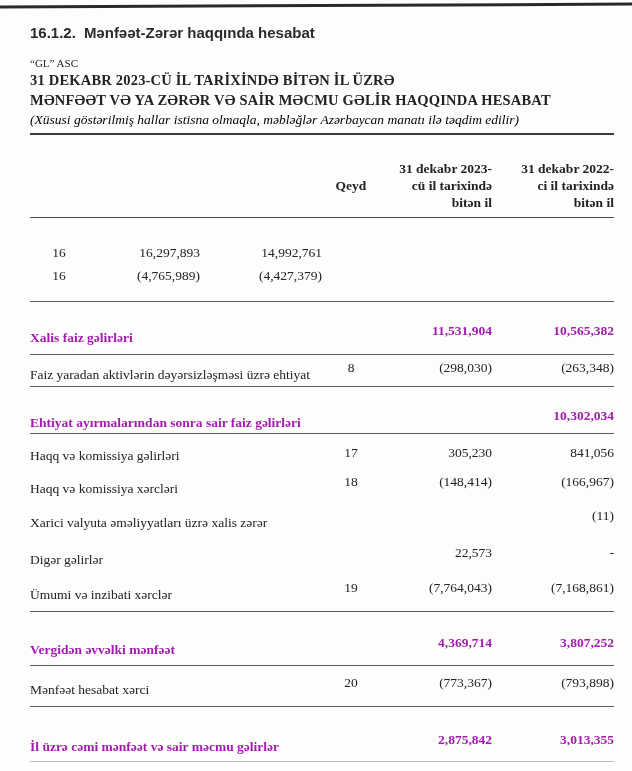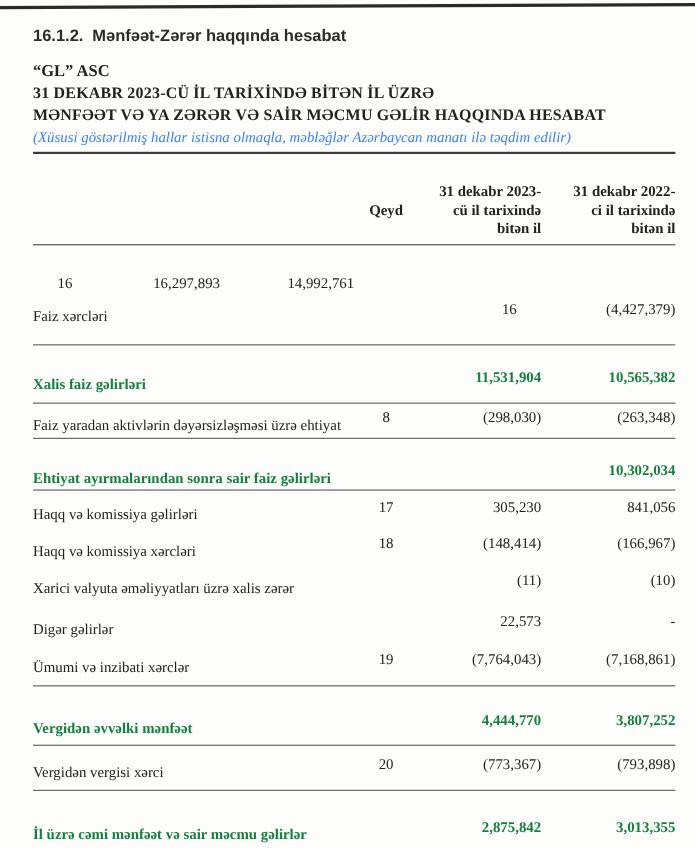--- a/index.html
+++ b/index.html
@@ -24,27 +24,27 @@
 
   .section-title {
     font-family: "Liberation Sans", "DejaVu Sans", sans-serif;
     font-size: 15px;
     font-weight: bold;
     color: #2b2b2b;
     margin: 10px 0 16px 0;
   }
   .section-title .num { margin-right: 8px; }
 
-  .company      { font-size: 15px; font-weight: bold; margin: 0 0 3px 0; }
+  .company      { font-size: 11px; font-weight: normal; margin: 0 0 3px 0; }
   .period-line  { font-size: 14.5px; font-weight: bold; margin: 0 0 3px 0; letter-spacing: 0.2px; }
   .stmt-title   { font-size: 14.5px; font-weight: bold; margin: 0 0 3px 0; letter-spacing: 0.2px; }
   .currency-note {
     font-style: italic;
     font-size: 13.5px;
-    color: #3b82f6;
+    color: #000000;
     padding-bottom: 5px;
     border-bottom: 2px solid #3c3c3c;
   }
 
   .fintable { margin-top: 26px; font-size: 13.5px; }
   .thead {
     display: flex;
     align-items: flex-end;
     border-bottom: 1.5px solid #4a4a4a;
     padding-bottom: 5px;
@@ -54,31 +54,31 @@
   .label-col { flex: 1 1 auto; min-width: 0; }
   .note-col  { width: 58px;  text-align: center; flex: 0 0 auto; }
   .v1-col    { width: 112px; text-align: right;  flex: 0 0 auto; }
   .v2-col    { width: 122px; text-align: right;  flex: 0 0 auto; }
   .thead .note-col { padding-bottom: 17px; }
   .pre { white-space: pre-line; }
 
   .tbody { margin-top: 22px; }
   .row { display: flex; align-items: flex-start; line-height: 1.3; }
   .row .label { padding-top: 7px; padding-right: 6px; }
-  .row.emph { font-weight: bold; color: #15803d; }
+  .row.emph { font-weight: bold; color: #a21caf; }
   .row.b-dark  { border-bottom: 1.5px solid #5a5a5a; }
   .row.b-light { border-bottom: 1px solid #bdbdbd; }
 
   
   .r0  { padding-top: 4px; }
   .r1  { padding-top: 6px;  padding-bottom: 16px; }
   .r2  { margin-top: 20px;  padding-bottom: 8px; }
   .r3  { padding-top: 4px;  padding-bottom: 2px; }
   .r4  { margin-top: 20px;  padding-bottom: 2px; }
-  .r5  { padding-top: 6px; }
+  .r5  { padding-top: 6px; align-items: center; }
   .r6  { padding-top: 8px; }
   .r7  { padding-top: 10px; }
   .r8  { padding-top: 12px; }
   .r9  { padding-top: 10px; padding-bottom: 8px; }
   .r10 { margin-top: 22px;  padding-bottom: 6px; }
   .r11 { padding-top: 8px;  padding-bottom: 8px; }
   .r12 { margin-top: 24px;  padding-bottom: 5px; }
 </style>
 </head>
 <body>
@@ -107,22 +107,22 @@
 ci il tarixində
 bitən il</div>
       </div>
       <div class="tbody" id="tbody">
           <div class="row r0">
     <div class="note note-col">16</div>
     <div class="v1 v1-col">16,297,893</div>
     <div class="v2 v2-col">14,992,761</div>
   </div>
           <div class="row r1 b-dark">
-    <div class="label label-col">Faiz xərcləri</div>
     <div class="note note-col">16</div>
+    <div class="v1 v1-col">(4,765,989)</div>
     <div class="v2 v2-col">(4,427,379)</div>
   </div>
           <div class="row r2 emph b-dark">
     <div class="label label-col">Xalis faiz gəlirləri</div>
     <div class="note note-col"></div>
     <div class="v1 v1-col">11,531,904</div>
     <div class="v2 v2-col">10,565,382</div>
   </div>
           <div class="row r3 b-dark">
     <div class="label label-col">Faiz yaradan aktivlərin dəyərsizləşməsi üzrə ehtiyat</div>
@@ -144,42 +144,41 @@
           <div class="row r6">
     <div class="label label-col">Haqq və komissiya xərcləri</div>
     <div class="note note-col">18</div>
     <div class="v1 v1-col">(148,414)</div>
     <div class="v2 v2-col">(166,967)</div>
   </div>
           <div class="row r7">
     <div class="label label-col">Xarici valyuta əməliyyatları üzrə xalis zərər</div>
     <div class="note note-col"></div>
     <div class="v1 v1-col">(11)</div>
-    <div class="v2 v2-col">(10)</div>
   </div>
           <div class="row r8">
     <div class="label label-col">Digər gəlirlər</div>
     <div class="note note-col"></div>
     <div class="v1 v1-col">22,573</div>
     <div class="v2 v2-col">-</div>
   </div>
           <div class="row r9 b-dark">
     <div class="label label-col">Ümumi və inzibati xərclər</div>
     <div class="note note-col">19</div>
     <div class="v1 v1-col">(7,764,043)</div>
     <div class="v2 v2-col">(7,168,861)</div>
   </div>
           <div class="row r10 emph b-dark">
     <div class="label label-col">Vergidən əvvəlki  mənfəət</div>
     <div class="note note-col"></div>
-    <div class="v1 v1-col">4,444,770</div>
+    <div class="v1 v1-col">4,369,714</div>
     <div class="v2 v2-col">3,807,252</div>
   </div>
           <div class="row r11 b-dark">
-    <div class="label label-col">Vergidən vergisi xərci</div>
+    <div class="label label-col">Mənfəət hesabat xərci</div>
     <div class="note note-col">20</div>
     <div class="v1 v1-col">(773,367)</div>
     <div class="v2 v2-col">(793,898)</div>
   </div>
           <div class="row r12 emph b-light">
     <div class="label label-col">İl üzrə cəmi mənfəət və sair məcmu gəlirlər</div>
     <div class="note note-col"></div>
     <div class="v1 v1-col">2,875,842</div>
     <div class="v2 v2-col">3,013,355</div>
   </div>

